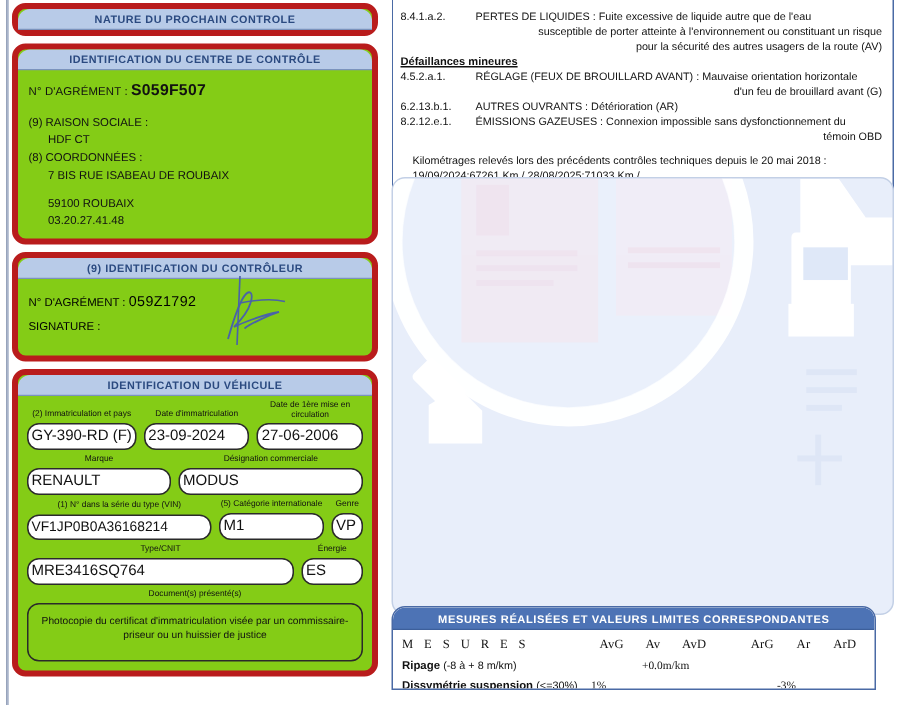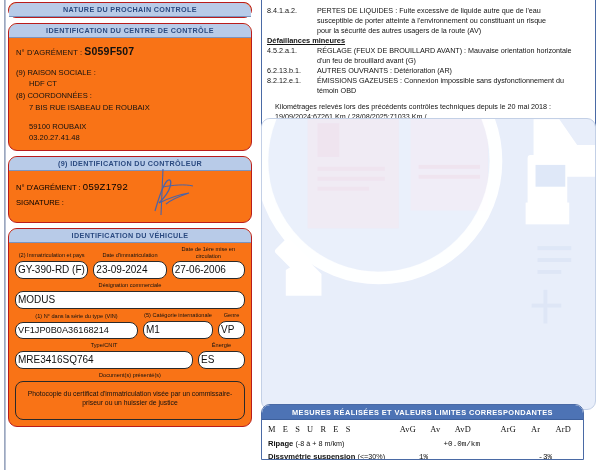--- a/index.html
+++ b/index.html
@@ -31,23 +31,23 @@
   .col-left::before {
     content: "";
     position: absolute;
     left: 4px; top: 0; bottom: 0;
     width: 2px;
     background: linear-gradient(to right, #8e9bb5, #c6cede);
   }
 
   
   .panel {
-    border: 1px solid #b91c1c;
+    border: 4px solid #b91c1c;
     border-radius: 9px;
-    background: #f97316;
+    background: #84cc16;
     position: relative;
     margin-bottom: 5px;
   }
 
   .panel-title {
     background: #b8cbe8;
     color: #2b4a80;
     font-size: 7.2px;
     font-weight: bold;
     text-align: center;
@@ -154,21 +154,21 @@
     color: #111;
     line-height: 1.32;
     margin-bottom: 0.5px;
   }
   .defect-code {
     width: 50px;
     flex: 0 0 50px;
     white-space: nowrap;
   }
   .defect-text { flex: 1; }
-  .defect-cont { padding-left: 50px; font-size: 7.2px; line-height: 1.32; color:#111; }
+  .defect-cont { padding-left: 50px; font-size: 7.2px; line-height: 1.32; color:#111;text-align:right; }
 
   .section-head {
     font-size: 7.4px;
     font-weight: bold;
     text-decoration: underline;
     color: #111;
     margin: 1px 0 1px;
   }
 
   .partial-top {
@@ -234,24 +234,24 @@
     display: flex;
     align-items: baseline;
     font-size: 7.6px;
     color: #111;
     padding: 3px 6px 1px;
   }
   .m-row .m-name { flex: 0 0 126px; }
   .m-row .m-name b { font-size: 7.6px; }
   .m-row .m-name span { font-size: 7.2px; }
   .m-row .m-val {
-    font-family: Liberation Mono, monospace;
+    font-family: Liberation Serif, serif;
     font-size: 7.6px;
     width: 34px;
-    text-align: right;
+    text-align: left;
   }
   .m-row.clip { overflow: hidden; height: 10px; }
 </style>
 </head>
 <body>
 
 <div class="page">
 
   <div class="col-left">
 
@@ -309,20 +309,24 @@
             <div class="cell-lbl">Date d'immatriculation</div>
             <div class="cell-box">23-09-2024</div>
           </div>
           <div class="cell">
             <div class="cell-lbl">Date de 1ère mise en circulation</div>
             <div class="cell-box">27-06-2006</div>
           </div>
         </div>
 
         <div class="row">
+          <div class="cell" style="flex:0 0 96px;">
+            <div class="cell-lbl">Marque</div>
+            <div class="cell-box">RENAULT</div>
+          </div>
           <div class="cell">
             <div class="cell-lbl">Désignation commerciale</div>
             <div class="cell-box">MODUS</div>
           </div>
         </div>
 
         <div class="row">
           <div class="cell" style="flex:0 0 123px;">
             <div class="cell-lbl">(1) N° dans la série du type (VIN)</div>
             <div class="cell-box sm">VF1JP0B0A36168214</div>

